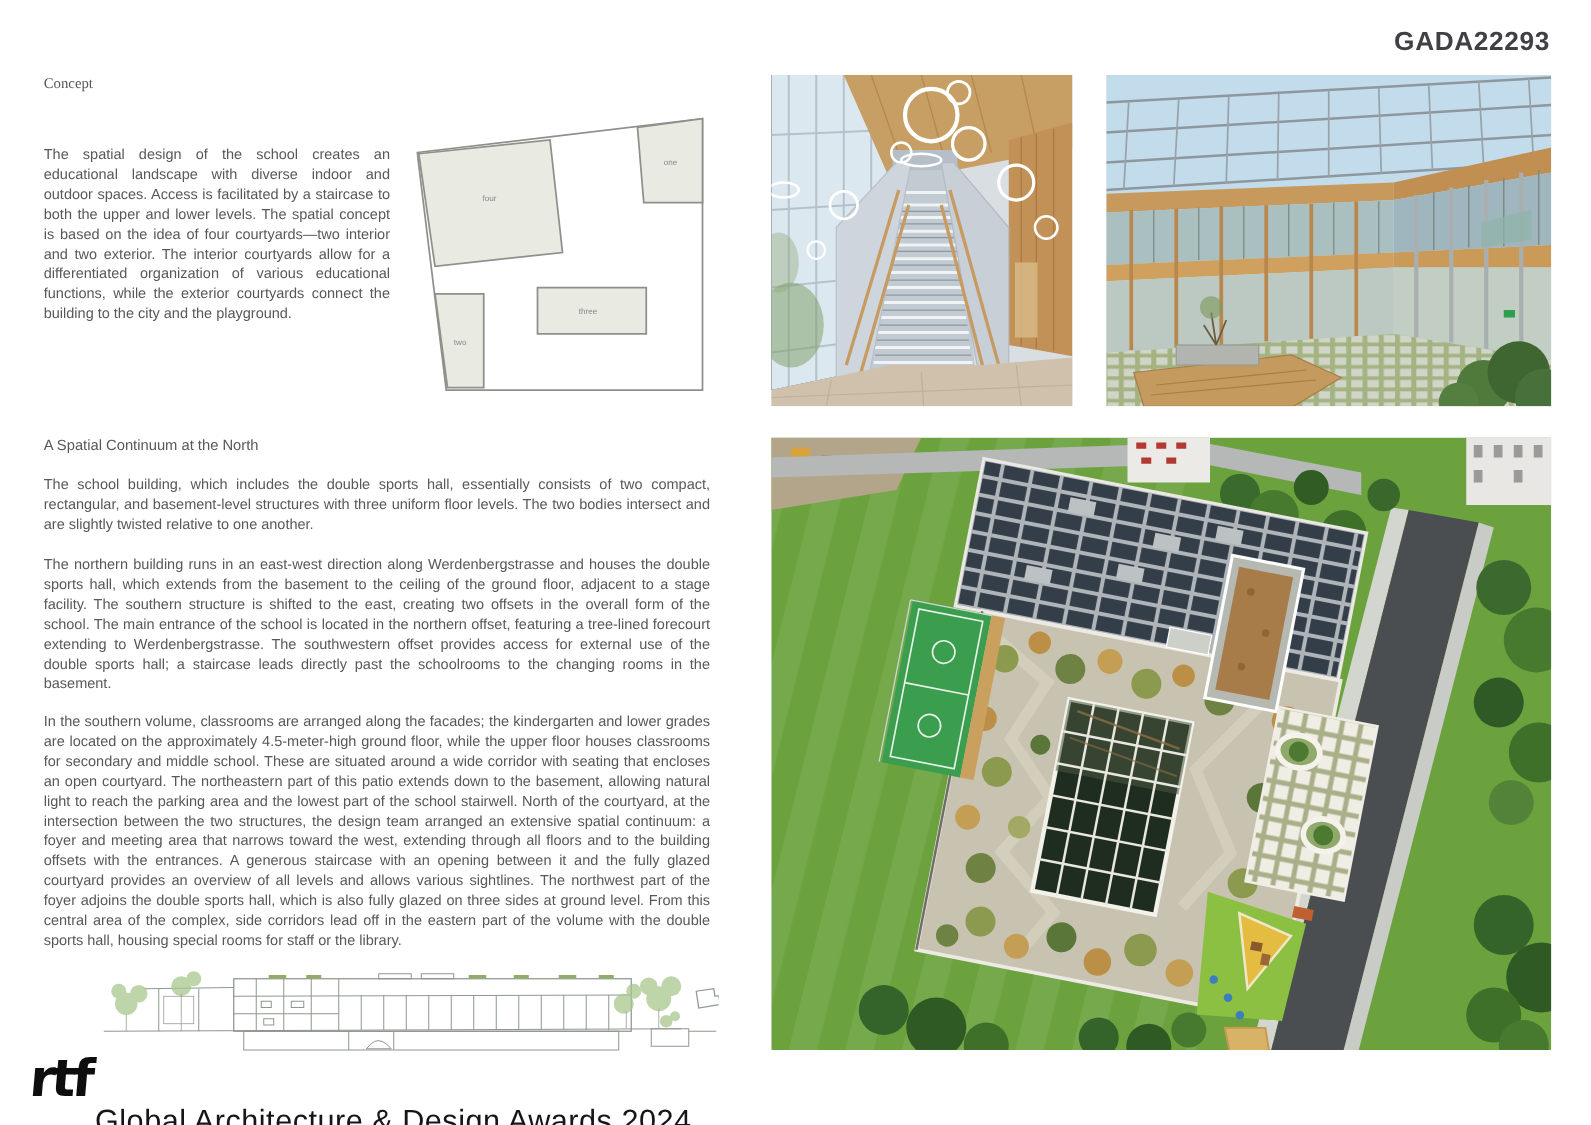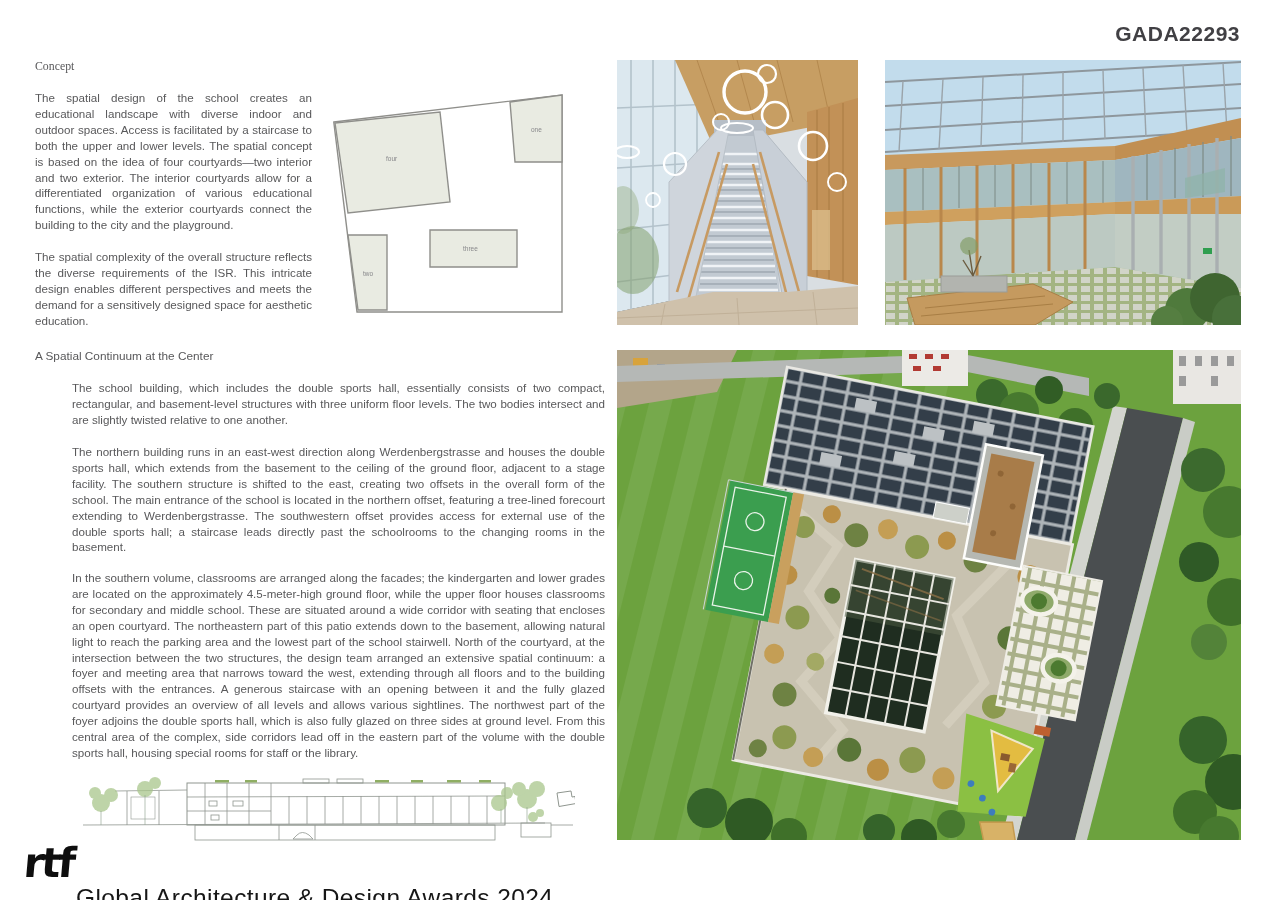--- a/index.html
+++ b/index.html
@@ -2,42 +2,41 @@
 <html><head>
 <meta charset="utf-8">
 <style>
   html,body{margin:0;padding:0;background:#ffffff;}
   .board{position:relative;width:1273px;height:900px;background:#ffffff;overflow:hidden;
          font-family:"Liberation Sans",sans-serif;}
   .code{position:absolute;top:22px;right:33px;font-size:21px;font-weight:bold;
         color:#414044;letter-spacing:.5px;text-align:center;}
   .h{position:absolute;font-size:11.8px;color:#58585a;}
   .p{position:absolute;font-size:11.6px;line-height:15.9px;color:#58585a;text-align:justify;}
-  .w-narrow{width:277px;}
-  .w-wide{width:533px;margin-left:37px;}
+  .w-narrow{width:277px;margin-top:26px;}
+  .w-wide{width:533px;}
   .abs{position:absolute;}
   .photo{position:absolute;overflow:hidden;background:#dfe3e5;}
   .footer-logo{position:absolute;left:24px;top:843px;font-family:"DejaVu Sans",sans-serif;
       font-weight:800;font-size:41px;line-height:41px;color:#0e0e0e;letter-spacing:-3px;
       transform:skewX(-5deg);}
   .footer-title{position:absolute;left:76px;top:884px;font-size:24.5px;color:#1a1a1a;
       letter-spacing:.4px;color:#161616;}
   svg{display:block;}
 </style>
 </head>
 <body>
 
 <div class="board">
 
   <div class="code">GADA22293</div>
 
   <div class="h" style="left:35px;top:59px;font-family:Liberation Serif, serif;">Concept</div>
   <div class="p w-narrow" style="left:35px;top:90px;">The spatial design of the school creates an educational landscape with diverse indoor and outdoor spaces. Access is facilitated by a staircase to both the upper and lower levels. The spatial concept is based on the idea of four courtyards—two interior and two exterior. The interior courtyards allow for a differentiated organization of various educational functions, while the exterior courtyards connect the building to the city and the playground.</div>
-  <div class="p w-narrow" style="left:35px;top:249px;">The spatial complexity of the overall structure reflects the diverse requirements of the ISR. This intricate design enables different perspectives and meets the demand for a sensitively designed space for aesthetic education.</div>
-  <div class="h" style="left:35px;top:349px;">A Spatial Continuum at the Center</div>
+  <div class="h" style="left:35px;top:349px;">A Spatial Continuum at the North</div>
   <div class="p w-wide" style="left:35px;top:380px;">The school building, which includes the double sports hall, essentially consists of two compact, rectangular, and basement-level structures with three uniform floor levels. The two bodies intersect and are slightly twisted relative to one another.</div>
   <div class="p w-wide" style="left:35px;top:444px;">The northern building runs in an east-west direction along Werdenbergstrasse and houses the double sports hall, which extends from the basement to the ceiling of the ground floor, adjacent to a stage facility. The southern structure is shifted to the east, creating two offsets in the overall form of the school. The main entrance of the school is located in the northern offset, featuring a tree-lined forecourt extending to Werdenbergstrasse. The southwestern offset provides access for external use of the double sports hall; a staircase leads directly past the schoolrooms to the changing rooms in the basement.</div>
   <div class="p w-wide" style="left:35px;top:570px;">In the southern volume, classrooms are arranged along the facades; the kindergarten and lower grades are located on the approximately 4.5-meter-high ground floor, while the upper floor houses classrooms for secondary and middle school. These are situated around a wide corridor with seating that encloses an open courtyard. The northeastern part of this patio extends down to the basement, allowing natural light to reach the parking area and the lowest part of the school stairwell. North of the courtyard, at the intersection between the two structures, the design team arranged an extensive spatial continuum: a foyer and meeting area that narrows toward the west, extending through all floors and to the building offsets with the entrances. A generous staircase with an opening between it and the fully glazed courtyard provides an overview of all levels and allows various sightlines. The northwest part of the foyer adjoins the double sports hall, which is also fully glazed on three sides at ground level. From this central area of the complex, side corridors lead off in the eastern part of the volume with the double sports hall, housing special rooms for staff or the library.</div>
 
   <svg class="abs" style="left:333px;top:92px;" width="236" height="228" viewBox="0 0 236 228">
     <polygon points="0.8,30 229,3 229,220 24,220" fill="#ffffff" stroke="#8f8f8b" stroke-width="1.4"></polygon>
     <polygon points="2,31 107,20 117,110 15,121" fill="#e9ebe2" stroke="#8f8f8b" stroke-width="1.4"></polygon>
     <polygon points="177,10 229,3 229,70 182,70" fill="#e9ebe2" stroke="#8f8f8b" stroke-width="1.4"></polygon>
     <polygon points="15,143 54,143 54,218 25,218" fill="#e9ebe2" stroke="#8f8f8b" stroke-width="1.4"></polygon>
     <polygon points="97,138 184,138 184,175 97,175" fill="#e9ebe2" stroke="#8f8f8b" stroke-width="1.4"></polygon>

